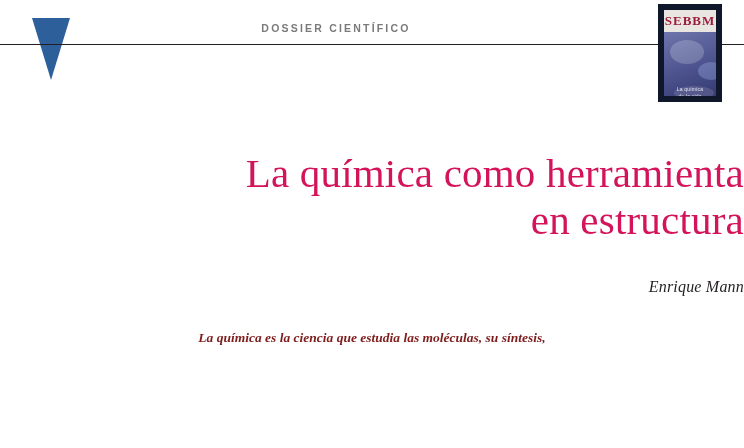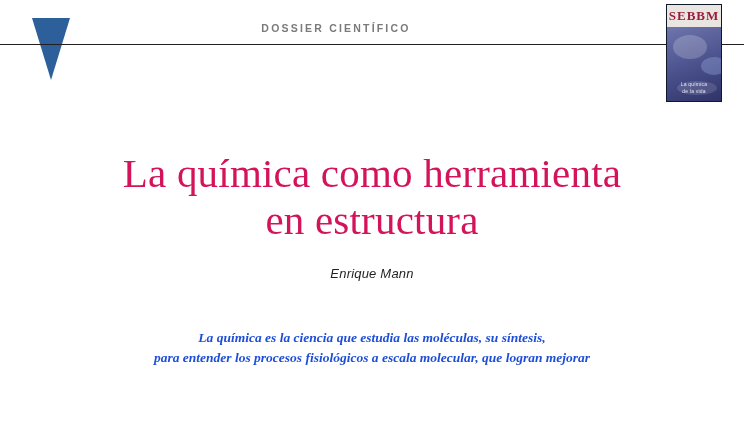--- a/index.html
+++ b/index.html
@@ -60,24 +60,24 @@
     letter-spacing: 2.2px;
     color: #7a7a7a;
     text-transform: uppercase;
   }
 
   
   .cover {
     position: absolute;
     top: 4px;
     right: 22px;
-    width: 56px;
+    width: 64px;
     height: 98px;
     background: #8d93bd;
-    border: 1px solid #0f172a;
+    border: 6px solid #0f172a;
     box-sizing: border-box;
     overflow: hidden;
   }
   .cover-top {
     position: absolute;
     top: 0;
     left: 0;
     width: 100%;
     height: 22px;
     background: #e9e6e2;
@@ -120,57 +120,57 @@
     color: #e3e6f5;
     letter-spacing: 0.2px;
   }
 
   
   .title-block {
     position: absolute;
     top: 150px;
     left: 0;
     width: 744px;
-    text-align: center;
+    text-align: right;
   }
   .article-title {
     font-family: "Liberation Serif", serif;
     font-size: 41px;
     line-height: 47px;
     color: #d4145a;
     font-weight: normal;
     margin: 0;
     letter-spacing: 0.2px;
   }
   .article-title .line2 {
     display: block;
   }
 
   .author {
-    margin-top: 22px;
-    font-family: Liberation Sans, sans-serif;
+    margin-top: 34px;
+    font-family: Liberation Serif, serif;
     font-style: italic;
-    font-size: 13px;
+    font-size: 16px;
     color: #231f20;
     letter-spacing: 0.2px;
   }
 
   
   .abstract {
     position: absolute;
     top: 328px;
     left: 0;
     width: 744px;
     text-align: center;
     font-family: "Liberation Serif", serif;
     font-style: italic;
     font-weight: bold;
     font-size: 13.5px;
     line-height: 20px;
-    color: #1d4ed8;
+    color: #7f1d1d;
     padding: 0 112px;
     box-sizing: border-box;
   }
   .abstract span { display: block; }
 </style>
 </head>
 <body>
 
 <div class="header">
 
@@ -200,14 +200,13 @@
 <div class="title-block">
   <h1 class="article-title">
     <span>La química como herramienta</span>
     <span class="line2">en estructura</span>
   </h1>
   <div class="author">Enrique Mann</div>
 </div>
 
 <div class="abstract">
   <span>La química es la ciencia que estudia las moléculas, su síntesis,</span>
-  <span>para entender los procesos fisiológicos a escala molecular, que logran mejorar</span>
 </div>
 
 </body></html>

